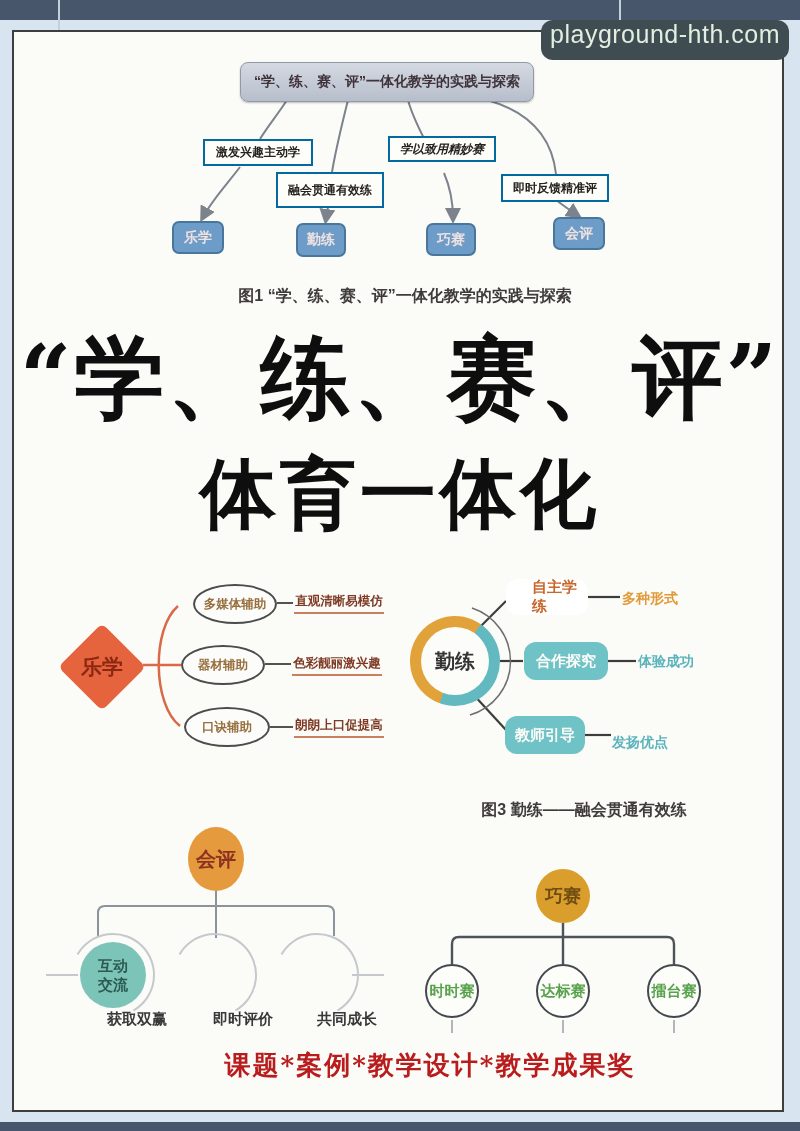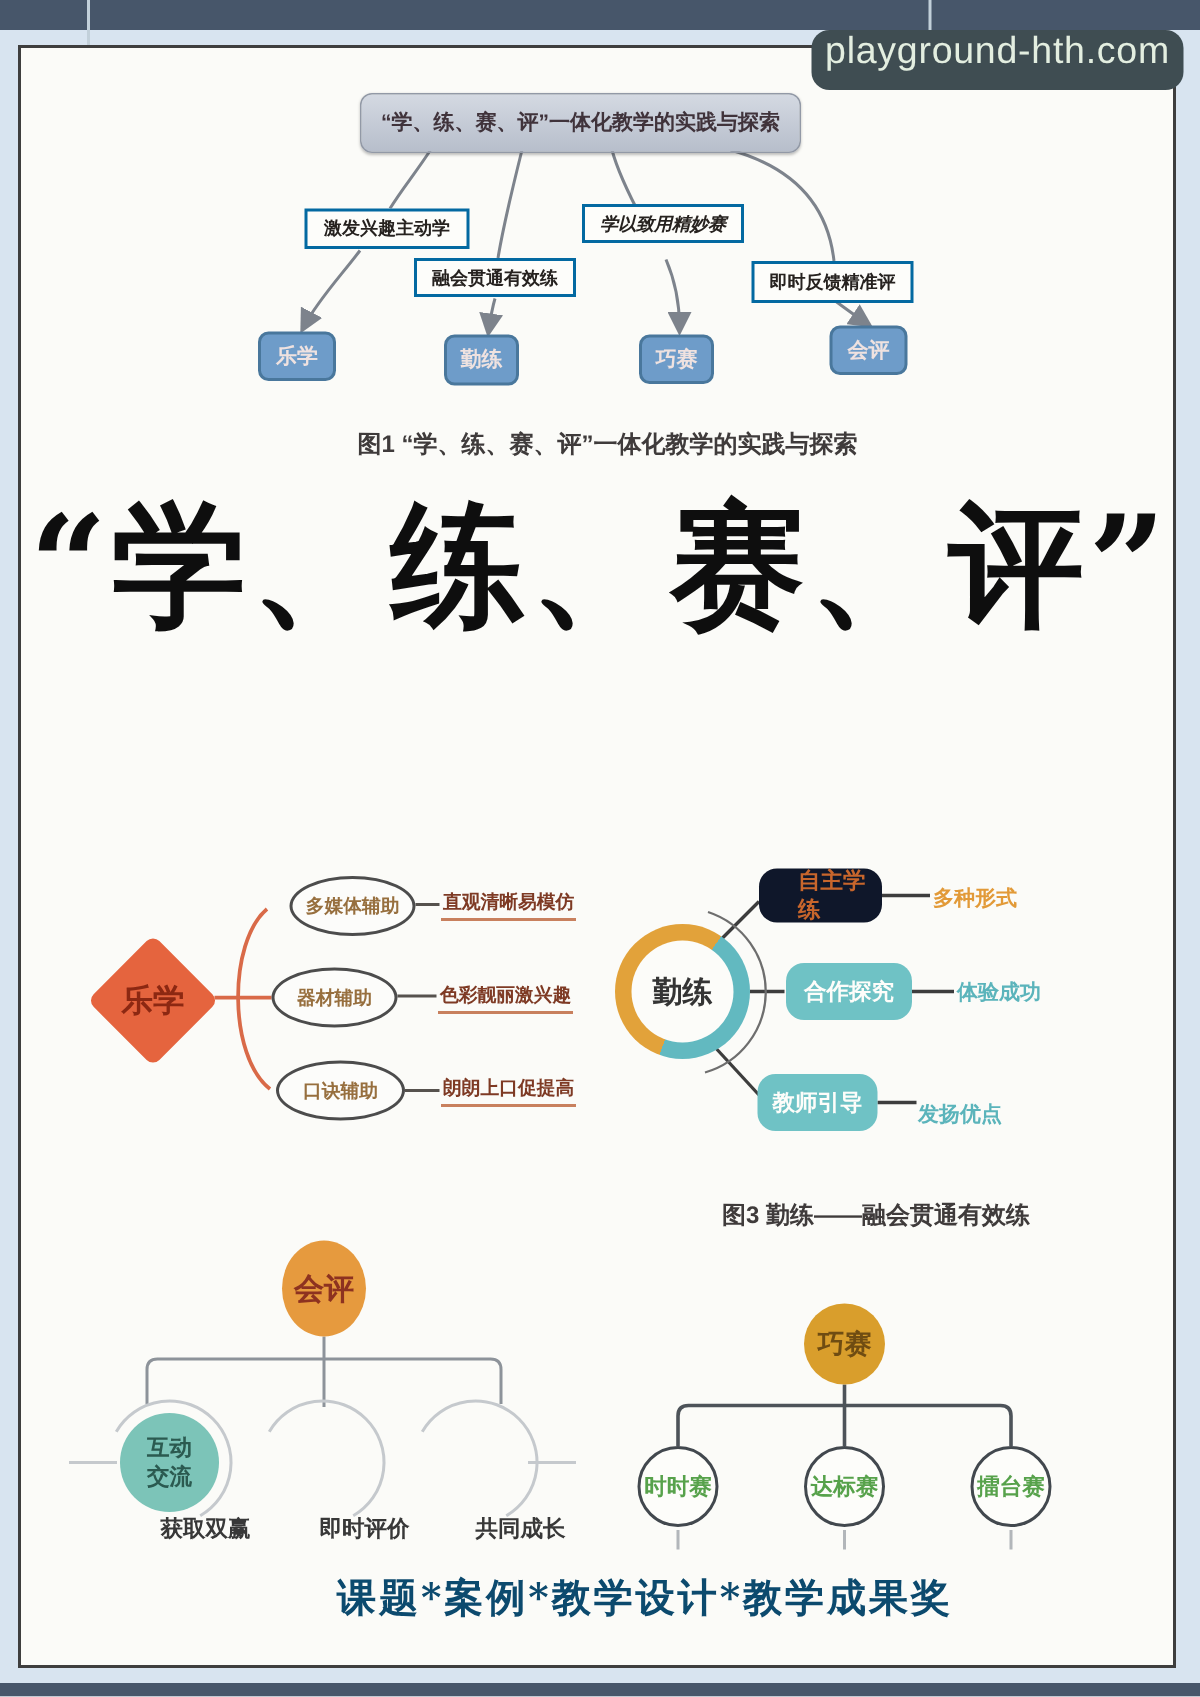--- a/index.html
+++ b/index.html
@@ -12,21 +12,21 @@
   .v1{left:58px;top:0;height:30px;}
   .v2{left:619px;top:0;height:28px;}
   .sheet{left:12px;top:30px;width:772px;height:1082px;background:#fbfbf8;border:2px solid #3e3e3e;box-sizing:border-box;}
   .watermark{left:541px;top:20px;width:248px;height:40px;background:#3f4d52;border-radius:12px;display:flex;align-items:flex-start;justify-content:center;font-size:25px;color:#e3eee0;letter-spacing:0.5px;}
   svg.connectors{left:0;top:0;pointer-events:none;}
 
   
   .f1title{left:240px;top:62px;width:292px;height:38px;background:linear-gradient(#d4d9e2,#b7becb);border:1px solid #9299a6;border-radius:8px;display:flex;align-items:center;justify-content:center;font-size:14px;font-weight:bold;color:#40333b;box-shadow:0 1px 2px rgba(0,0,0,.25);}
   .wbox{background:#fdfdfa;border:2px solid #0369a1;display:flex;align-items:center;justify-content:center;font-size:12px;font-weight:bold;color:#26221f;box-sizing:border-box;}
   .lb1{left:203px;top:139px;width:110px;height:27px;}
-  .lb2{left:276px;top:172px;width:108px;height:26px;}
+  .lb2{left:276px;top:172px;width:108px;height:36px;}
   .lb3{left:388px;top:136px;width:108px;height:26px;font-style:italic;}
   .lb4{left:501px;top:174px;width:108px;height:28px;}
   .bnode{background:#6e9cc9;border:2px solid #49779c;border-radius:7px;display:flex;align-items:center;justify-content:center;font-size:14px;font-weight:bold;color:#efe2e0;box-sizing:border-box;}
   .bn1{left:172px;top:221px;width:52px;height:33px;}
   .bn2{left:296px;top:223px;width:50px;height:34px;}
   .bn3{left:426px;top:223px;width:50px;height:33px;}
   .bn4{left:553px;top:217px;width:52px;height:33px;}
   .caption{font-weight:bold;color:#3f3b3b;text-align:center;font-size:16px;}
   .cap1{left:155px;top:286px;width:500px;}
 
@@ -45,21 +45,21 @@
   .ulbl{width:90px;text-align:center;font-size:12.5px;font-weight:bold;color:#7e3a24;padding-bottom:2px;border-bottom:2px solid #c8805e;}
   .ul1{left:294px;top:593px;}
   .ul2{left:292px;top:655px;}
   .ul3{left:294px;top:717px;}
   .cap2{left:103px;top:786px;width:300px;}
 
   
   .donut{left:410px;top:616px;width:90px;height:90px;border-radius:50%;background:conic-gradient(from 0deg,#e2a23a 0deg 35deg,#62b9c0 35deg 200deg,#e2a23a 200deg 360deg);}
   .donut-inner{position:absolute;inset:11px;border-radius:50%;background:#fcfcf9;display:flex;align-items:center;justify-content:center;font-size:20px;font-weight:bold;color:#343434;}
   .rbox{border-radius:12px;display:flex;align-items:center;justify-content:center;font-size:15px;font-weight:bold;box-sizing:border-box;}
-  .rb1{left:506px;top:579px;width:82px;height:36px;background:#0f172a;color:#c8662c;padding-left:26px;}
+  .rb1{left:506px;top:579px;width:82px;height:36px;background:#ffffff;color:#c8662c;padding-left:26px;}
   .rb2{left:524px;top:642px;width:84px;height:38px;background:#6fc2c5;color:#fdfdfa;}
   .rb3{left:505px;top:716px;width:80px;height:38px;background:#6fc2c5;color:#fdfdfa;}
   .tag{width:80px;font-size:14px;font-weight:bold;text-align:left;}
   .tg1{left:622px;top:590px;color:#e29a38;}
   .tg2{left:638px;top:653px;color:#5bb4bb;}
   .tg3{left:612px;top:734px;color:#5bb4bb;}
   .cap3{left:424px;top:800px;width:320px;}
 
   
   .hycir{left:188px;top:827px;width:56px;height:64px;border-radius:50%;background:#e69a3e;display:flex;align-items:center;justify-content:center;font-size:20px;font-weight:bold;color:#8d3220;}
@@ -73,21 +73,21 @@
   .fl2{left:198px;top:1010px;}
   .fl3{left:302px;top:1010px;}
 
   
   .qscir{left:536px;top:869px;width:54px;height:54px;border-radius:50%;background:#d99e2c;display:flex;align-items:center;justify-content:center;font-size:18px;font-weight:bold;color:#6f4c12;}
   .gcir{width:54px;height:54px;border-radius:50%;background:#fdfdfa;border:2.5px solid #42484e;display:flex;align-items:center;justify-content:center;font-size:15px;font-weight:bold;color:#57a24b;box-sizing:border-box;}
   .gc1{left:425px;top:964px;}
   .gc2{left:536px;top:964px;}
   .gc3{left:647px;top:964px;}
 
-  .footer{left:130px;top:1048px;width:600px;text-align:center;font-family:"DejaVu Serif","Liberation Serif",serif;font-weight:600;font-size:26px;color:#0c4a6e;letter-spacing:2px;}
+  .footer{left:130px;top:1048px;width:600px;text-align:center;font-family:"DejaVu Serif","Liberation Serif",serif;font-weight:600;font-size:26px;color:#b91c1c;letter-spacing:2px;}
 </style>
 </head>
 <body>
 
 <div class="stage">
 
   <div class="abs topbar"></div>
   <div class="abs vline v1"></div>
   <div class="abs vline v2"></div>
   <div class="abs sheet"></div>
@@ -157,20 +157,21 @@
   <div class="abs wbox lb2">融会贯通有效练</div>
   <div class="abs wbox lb3">学以致用精妙赛</div>
   <div class="abs wbox lb4">即时反馈精准评</div>
   <div class="abs bnode bn1">乐学</div>
   <div class="abs bnode bn2">勤练</div>
   <div class="abs bnode bn3">巧赛</div>
   <div class="abs bnode bn4">会评</div>
   <div class="abs caption cap1">图1 “学、练、赛、评”一体化教学的实践与探索</div>
 
   <div class="abs hl hl1">“学、练、赛、评”</div>
+  <div class="abs hl hl2">体育一体化</div>
 
   <div class="abs diamond"></div>
   <div class="abs diamond-label">乐学</div>
   <div class="abs mmel el1">多媒体辅助</div>
   <div class="abs mmel el2">器材辅助</div>
   <div class="abs mmel el3">口诀辅助</div>
   <div class="abs ulbl ul1">直观清晰易模仿</div>
   <div class="abs ulbl ul2">色彩靓丽激兴趣</div>
   <div class="abs ulbl ul3">朗朗上口促提高</div>
 

